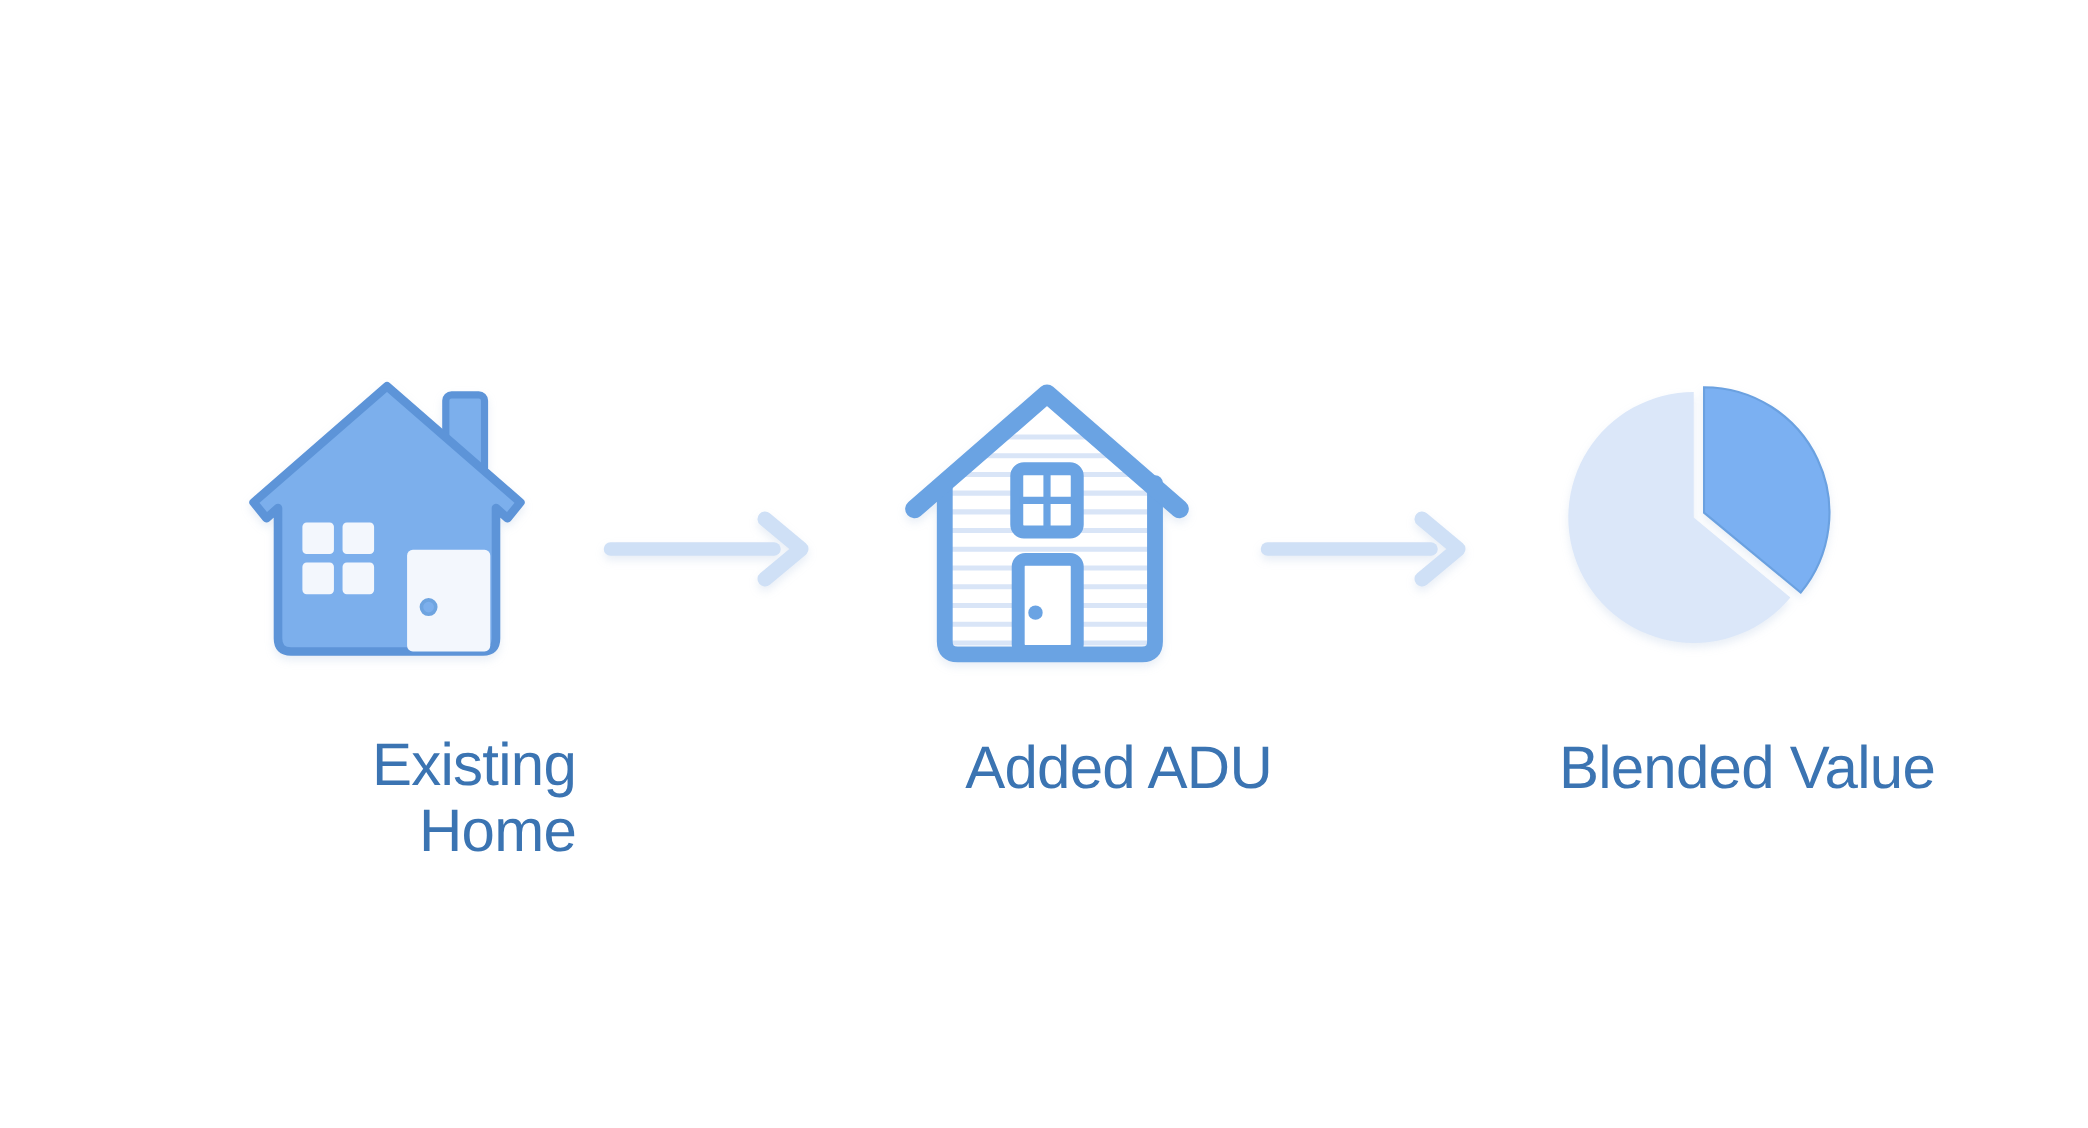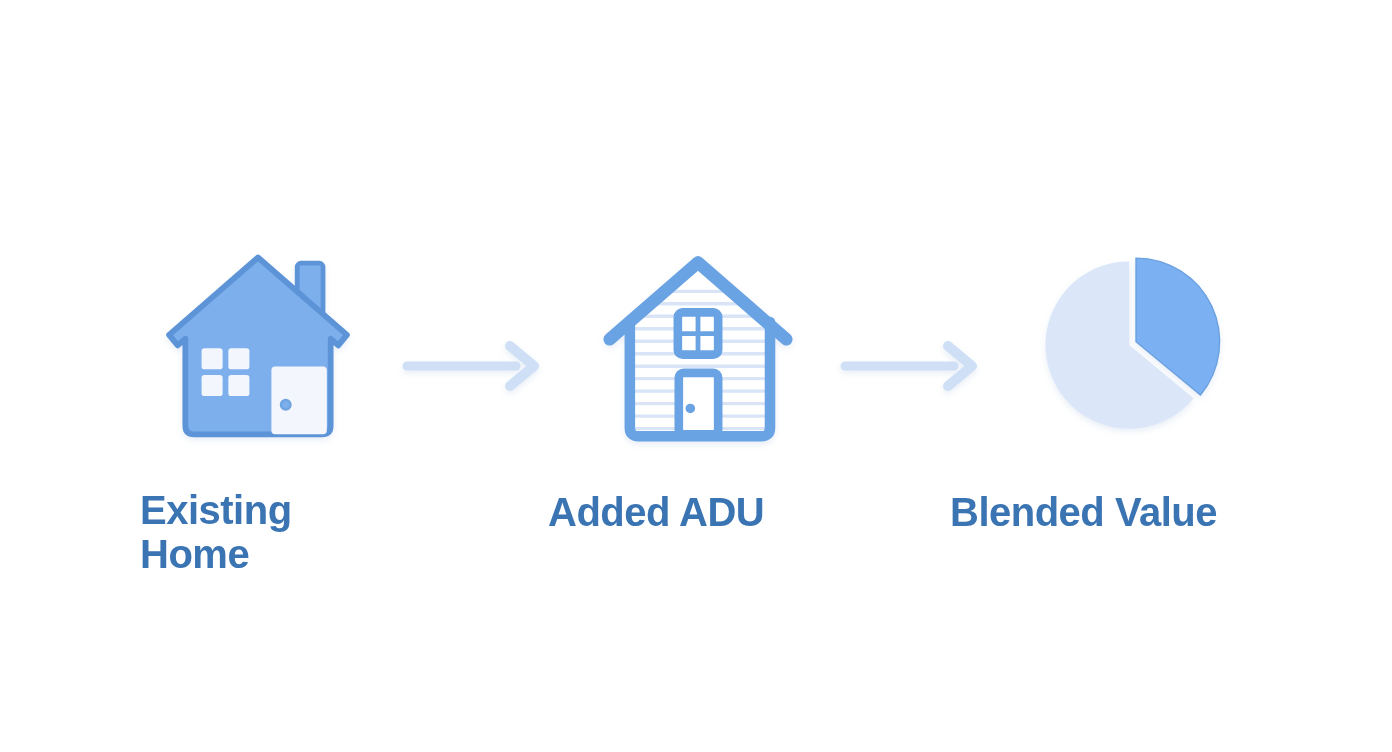--- a/index.html
+++ b/index.html
@@ -25,22 +25,22 @@
     text-align:center;font-size:56px;font-weight:700;letter-spacing:-1px;
     color:var(--title-text);
   }
   .icon{position:absolute;filter:drop-shadow(0 3px 3px rgba(130,160,205,0.18));}
   .icon-house-existing{left:162px;top:246px;width:192px;height:196px;}
   .icon-arrow-1{left:402px;top:340px;width:142px;height:52px;}
   .icon-house-adu{left:602px;top:250px;width:192px;height:194px;}
   .icon-arrow-2{left:840px;top:340px;width:142px;height:52px;}
   .icon-pie{left:1037px;top:250px;width:190px;height:190px;}
   .step-label{
-    position:absolute;text-align:left;
-    font-size:40px;font-weight:700;line-height:1.1;letter-spacing:-0.5px;
+    position:absolute;text-align:right;
+    font-size:40px;font-weight:400;line-height:1.1;letter-spacing:-0.5px;
     color:var(--label-text);
   }
   .label-existing{left:140px;top:488px;width:244px;}
   .label-adu{left:548px;top:490px;width:300px;}
   .label-blended{left:950px;top:490px;width:340px;}
 
   
   .h-fill{fill:var(--house-fill);}
   .h-fill-stroked{fill:var(--house-fill);stroke:var(--house-outline);}
   .pane{fill:var(--pane-fill);}

